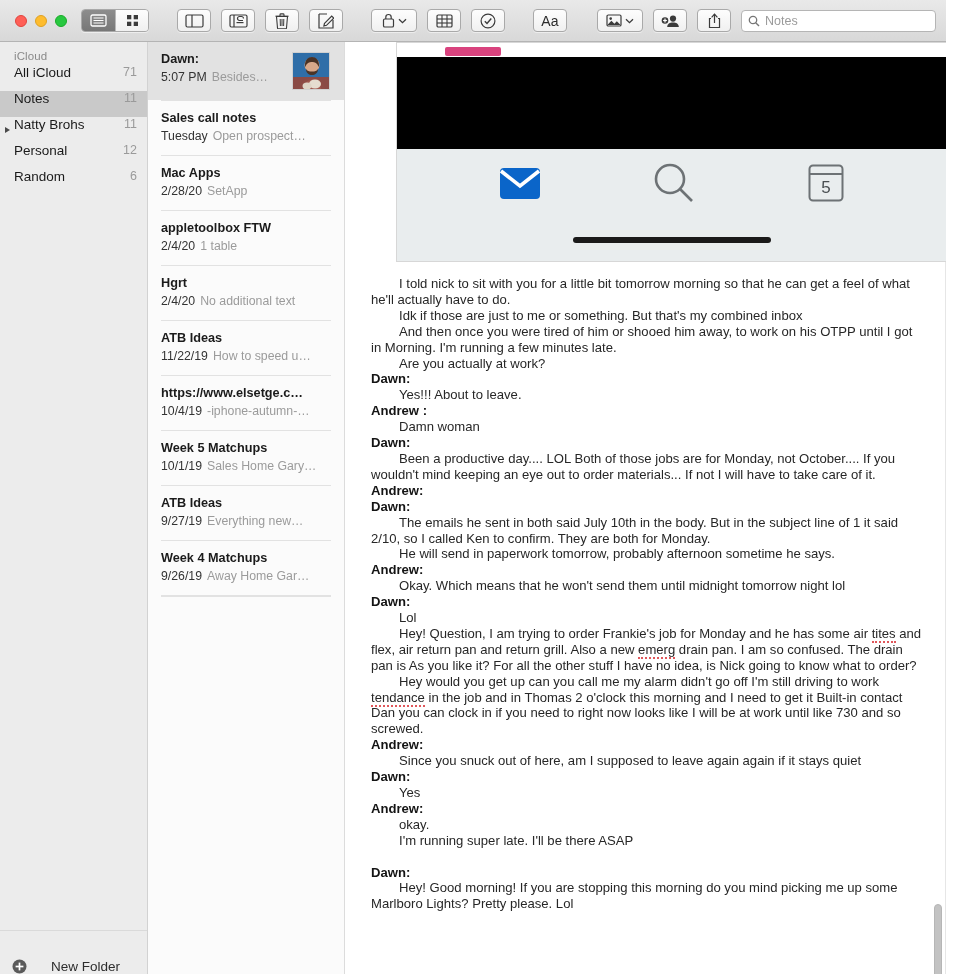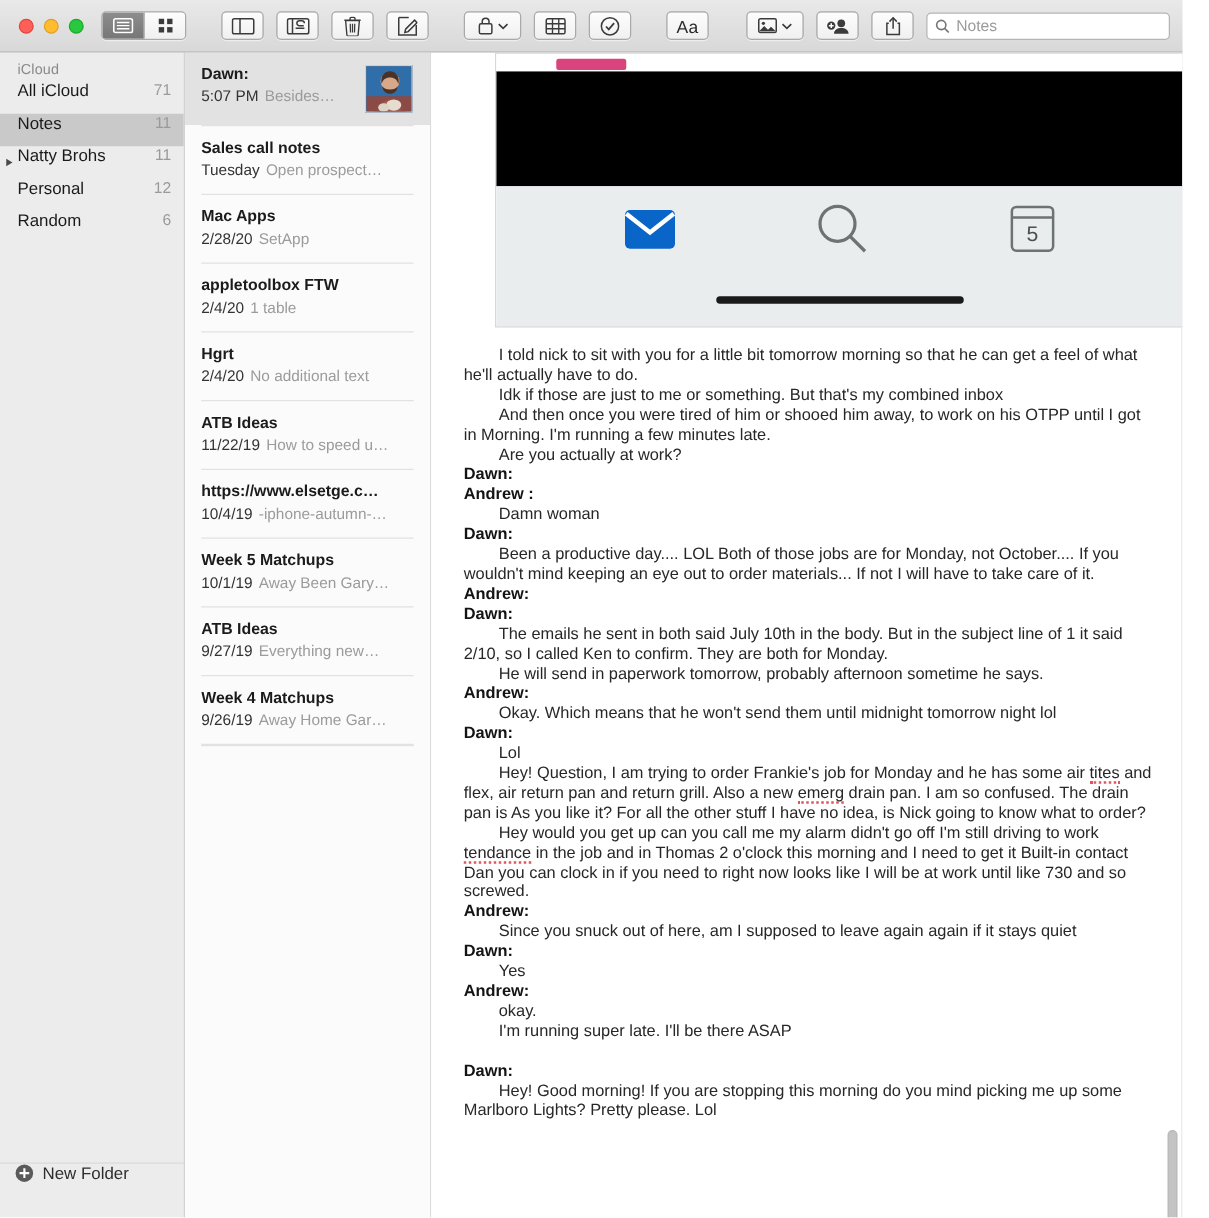--- a/index.html
+++ b/index.html
@@ -105,22 +105,22 @@
     position: absolute; left: 5px; top: 50%; transform: translateY(-50%);
     width: 0; height: 0;
     border-left: 5px solid #4a4a4a;
     border-top: 3.5px solid transparent;
     border-bottom: 3.5px solid transparent;
   }
   .sb-item .lbl { flex: 1; white-space: nowrap; overflow: hidden; text-overflow: ellipsis; }
   .sb-item .cnt { font-size: 12.5px; color: #9a9a9a; margin-left: 6px; }
   .sb-footer {
     height: 44px; min-height: 44px;
-    display: flex; align-items: flex-start;
-    padding-left: 12px; gap: 7px;
+    display: flex; align-items: flex-end;
+    padding-left: 12px; gap: 24px;
     border-top: 1px solid #dadada;
   }
   .sb-footer .nf-label { font-size: 13.5px; color: #2d2d2d; }
 
   
   .noteslist {
     width: 197px; min-width: 197px;
     background: #fbfbfb;
     border-right: 1px solid #dcdcdc;
     overflow: hidden;
@@ -476,21 +476,21 @@
         <div class="note-item">
           <div class="ni-text">
             <div class="ni-title">https://www.elsetge.c…</div>
             <div class="ni-sub"><span>10/4/19</span><span class="snip">-iphone-autumn-…</span></div>
           </div>
         </div>
         <div class="note-sep"></div>
         <div class="note-item">
           <div class="ni-text">
             <div class="ni-title">Week 5 Matchups</div>
-            <div class="ni-sub"><span>10/1/19</span><span class="snip">Away Been Gary…</span></div>
+            <div class="ni-sub"><span>10/1/19</span><span class="snip">Sales Home Gary…</span></div>
           </div>
         </div>
         <div class="note-sep"></div>
         <div class="note-item">
           <div class="ni-text">
             <div class="ni-title">ATB Ideas</div>
             <div class="ni-sub"><span>9/27/19</span><span class="snip">Everything new…</span></div>
           </div>
         </div>
         <div class="note-sep"></div>
@@ -532,20 +532,21 @@
             <div class="ios-home"></div>
           </div>
         </div>
 
         <div class="note-body" id="note-body">
             <p class="ind">I told nick to sit with you for a little bit tomorrow morning so that he can get a feel of what he'll actually have to do.</p>
             <p class="ind">Idk if those are just to me or something. But that's my combined inbox</p>
             <p class="ind">And then once you were tired of him or shooed him away, to work on his OTPP until I got in Morning. I'm running a few minutes late.</p>
             <p class="ind">Are you actually at work?</p>
             <p class="speaker">Dawn:</p>
+            <p class="ind">Yes!!! About to leave.</p>
             <p class="speaker">Andrew :</p>
             <p class="ind">Damn woman</p>
             <p class="speaker">Dawn:</p>
             <p class="ind">Been a productive day.... LOL Both of those jobs are for Monday, not October.... If you wouldn't mind keeping an eye out to order materials... If not I will have to take care of it.</p>
             <p class="speaker">Andrew:</p>
             <p class="speaker">Dawn:</p>
             <p class="ind">The emails he sent in both said July 10th in the body. But in the subject line of 1 it said 2/10, so I called Ken to confirm. They are both for Monday.</p>
             <p class="ind">He will send in paperwork tomorrow, probably afternoon sometime he says.</p>
             <p class="speaker">Andrew:</p>
             <p class="ind">Okay. Which means that he won't send them until midnight tomorrow night lol</p>

